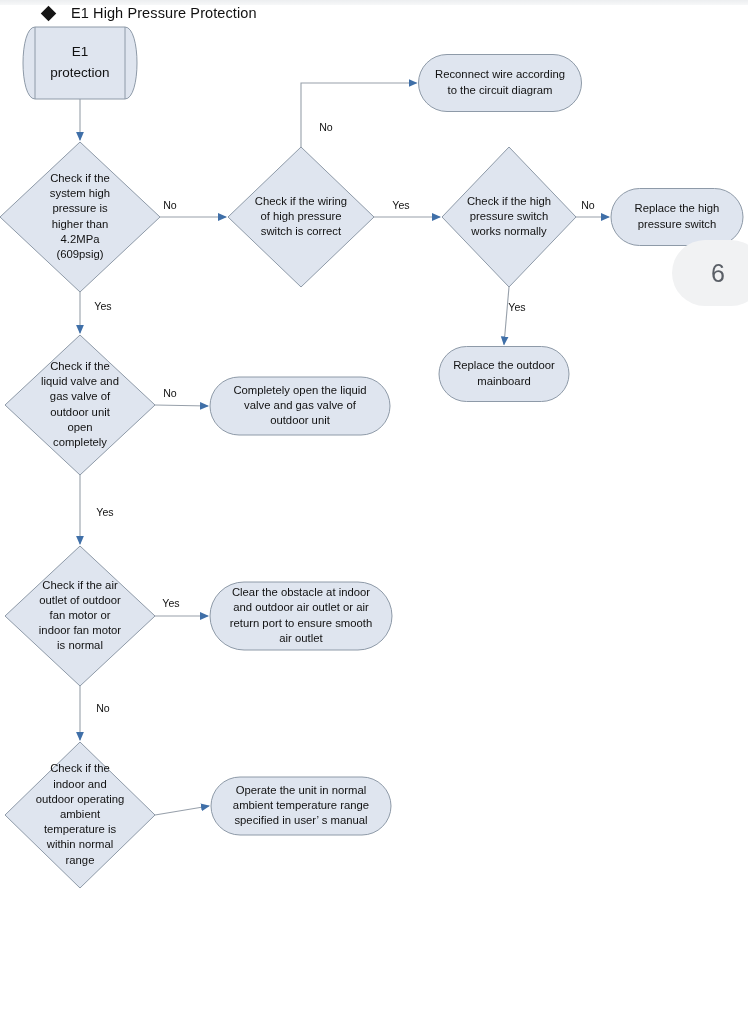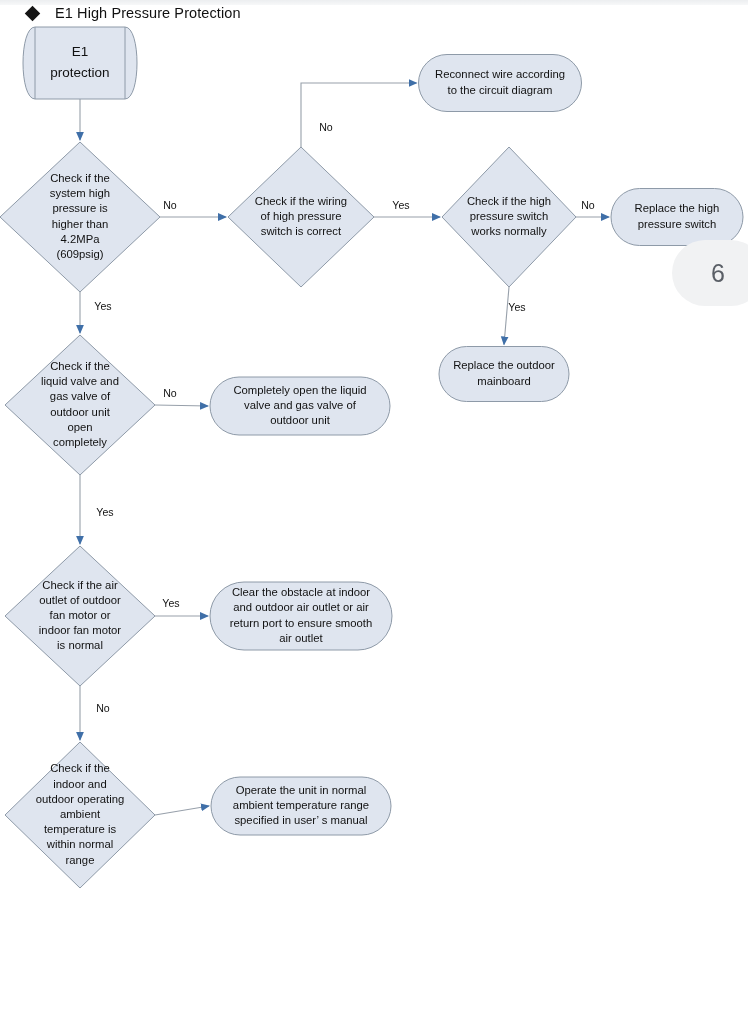--- a/index.html
+++ b/index.html
@@ -23,21 +23,21 @@
   }
   .topstrip {
     position: absolute;
     left: 0; top: 0;
     width: 748px; height: 5px;
     background: linear-gradient(#eceef0, #f7f8f9);
   }
   
   .header {
     position: absolute;
-    left: 0;
+    left: 16px;
     top: 2px;
     height: 22px;
     display: flex;
     align-items: center;
     gap: 0;
   }
   .bullet-diamond {
     width: 11px;
     height: 11px;
     background: #151515;

